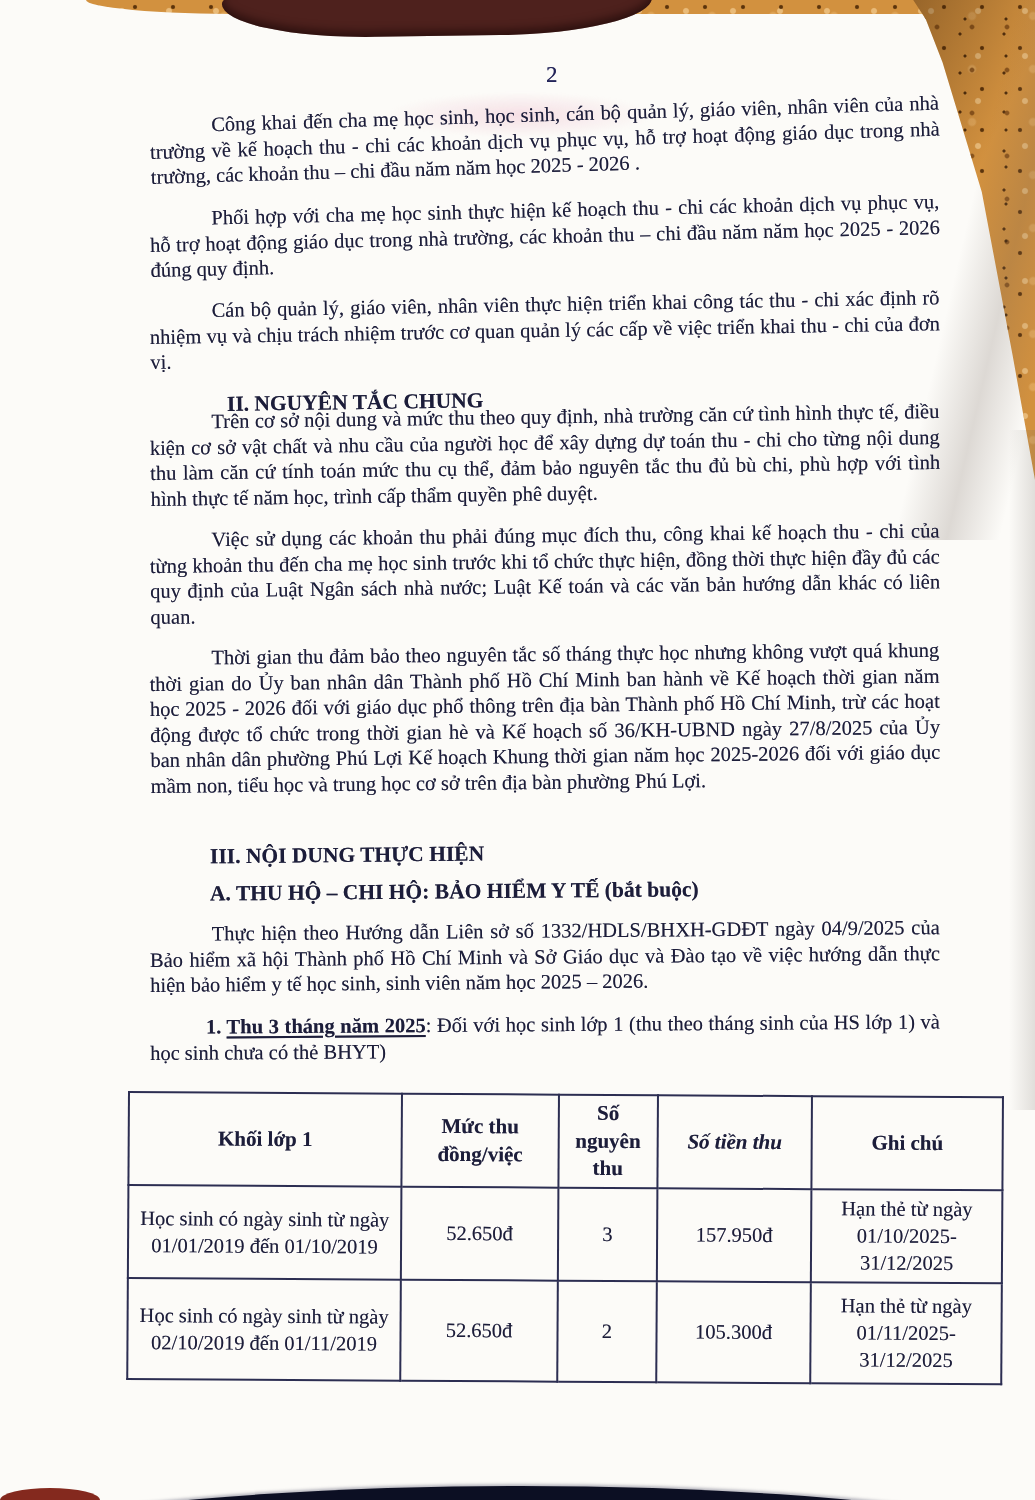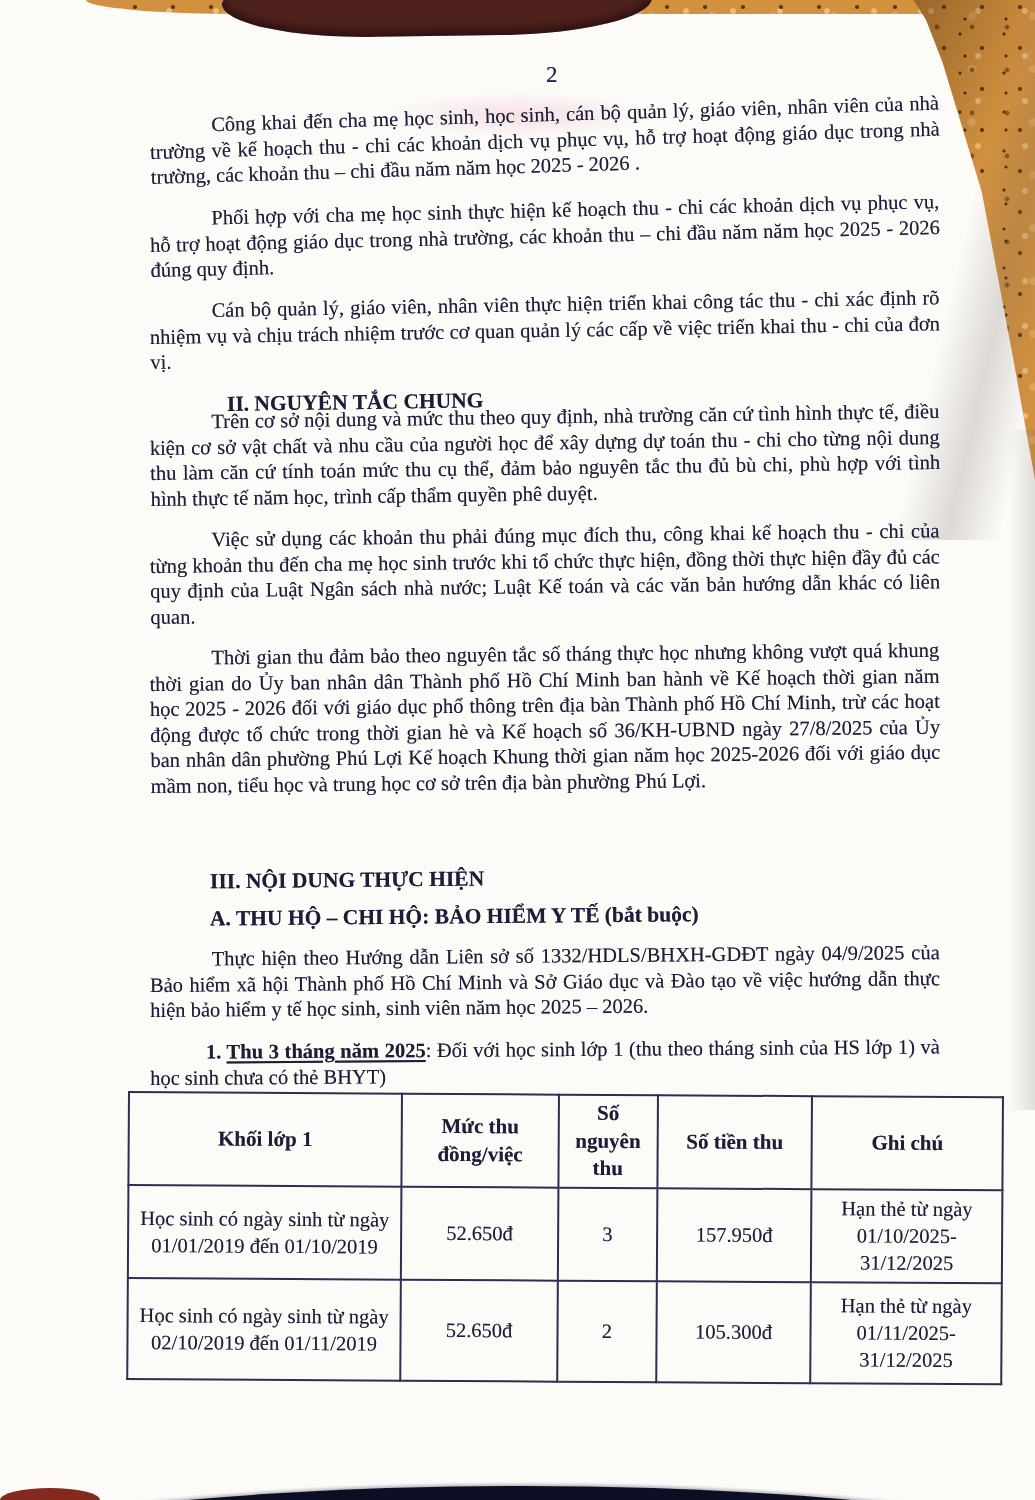--- a/index.html
+++ b/index.html
@@ -65,21 +65,21 @@
   }
   
   .page-number{
     position:absolute;top:62px;left:546px;
     font-size:23px;color:#222358;
     text-shadow:0 0 0.5px rgba(34,35,88,0.6);
   }
   .group{position:absolute;left:150px;width:790px;}
   .group-a{top:114px;}
   .group-b{top:410px;}
-  .group-c{top:869px;}
+  .group-c{top:844px;}
   .para{
     margin:0 0 16px 0;
     font-size:20.5px;line-height:25.5px;
     text-align:justify;text-indent:62px;
     transform-origin:left center;
     text-shadow:0 0 0.5px rgba(28,29,58,0.55);
   }
   .heading{
     margin:0 0 10px 0;
     font-size:21.5px;font-weight:700;line-height:27px;
@@ -109,21 +109,21 @@
   .fee-table th,.fee-table td{
     border:2px solid #2c2e52;
     text-align:center;vertical-align:middle;
     padding:4px 8px;line-height:1.32;
     text-shadow:0 0 0.5px rgba(28,29,58,0.5);
   }
   .fee-table th{font-size:21px;font-weight:700;}
   .fee-table thead tr{height:88px;}
   .fee-table tbody tr.r1{height:93px;}
   .fee-table tbody tr.r2{height:101px;}
-  .th-tien{padding:4px 34px;}
+  .th-tien{padding:4px 34px;font-style:italic;}
   .bold{font-weight:400;}
 </style>
 </head>
 <body>
 
 <div class="scene">
 
   <div class="cork cork-strip"></div>
   <div class="maroon-blob"></div>
   <div class="cork cork-corner"></div>

